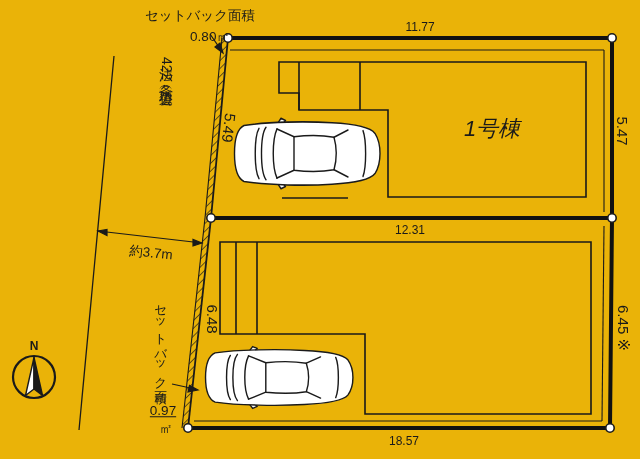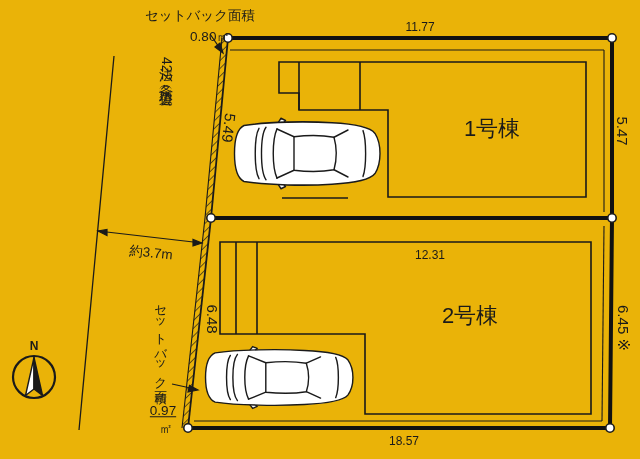--- a/index.html
+++ b/index.html
@@ -129,26 +129,25 @@
   <div class="lbl fs13" style="left:200px;top:16px;">セットバック面積</div>
   <div class="lbl fs13" style="left:199px;top:37px;margin-left:11px;">0.80㎡</div>
 
   <div class="lbl v vm fs14" style="left:166px;top:57px;">法42条2項（公道）</div>
 
   <div class="lbl tilt fs13" style="left:151px;top:253px;">約3.7m</div>
 
   <div class="lbl fs16" style="left:420px;top:27px;">11.77</div>
   <div class="lbl r90 fs15" style="left:622px;top:131px;">5.47</div>
   <div class="lbl r97 fs15" style="left:229px;top:128px;">5.49</div>
-  <div class="lbl fs22" style="left:492px;top:129px;">1号棟</div>
+  <div class="lbl fs22" style="left:492px;top:129px;font-style:italic;">1号棟</div>
 
-  <div class="lbl fs16" style="left:430px;top:230px;margin-top:25px;">12.31</div>
+  <div class="lbl fs16" style="left:410px;top:230px;">12.31</div>
   <div class="lbl r90 fs15" style="left:623px;top:328px;">6.45 ※</div>
   <div class="lbl r90 fs15" style="left:212px;top:319px;">6.48</div>
   <div class="lbl fs16" style="left:404px;top:441px;">18.57</div>
-  <div class="lbl fs22" style="left:470px;top:316px;">2号棟</div>
 
   <div class="lbl v vu fs12" style="left:160px;top:296px;">セットバック面積</div>
   <div class="lbl fs13" style="left:163px;top:411px;text-decoration:underline;">0.97</div>
   <div class="lbl fs13" style="left:166px;top:429px;">㎡</div>
 
   <div class="lbl fs16 bold" style="left:34px;top:346px;">N</div>
 </div>
 
 </body></html>

